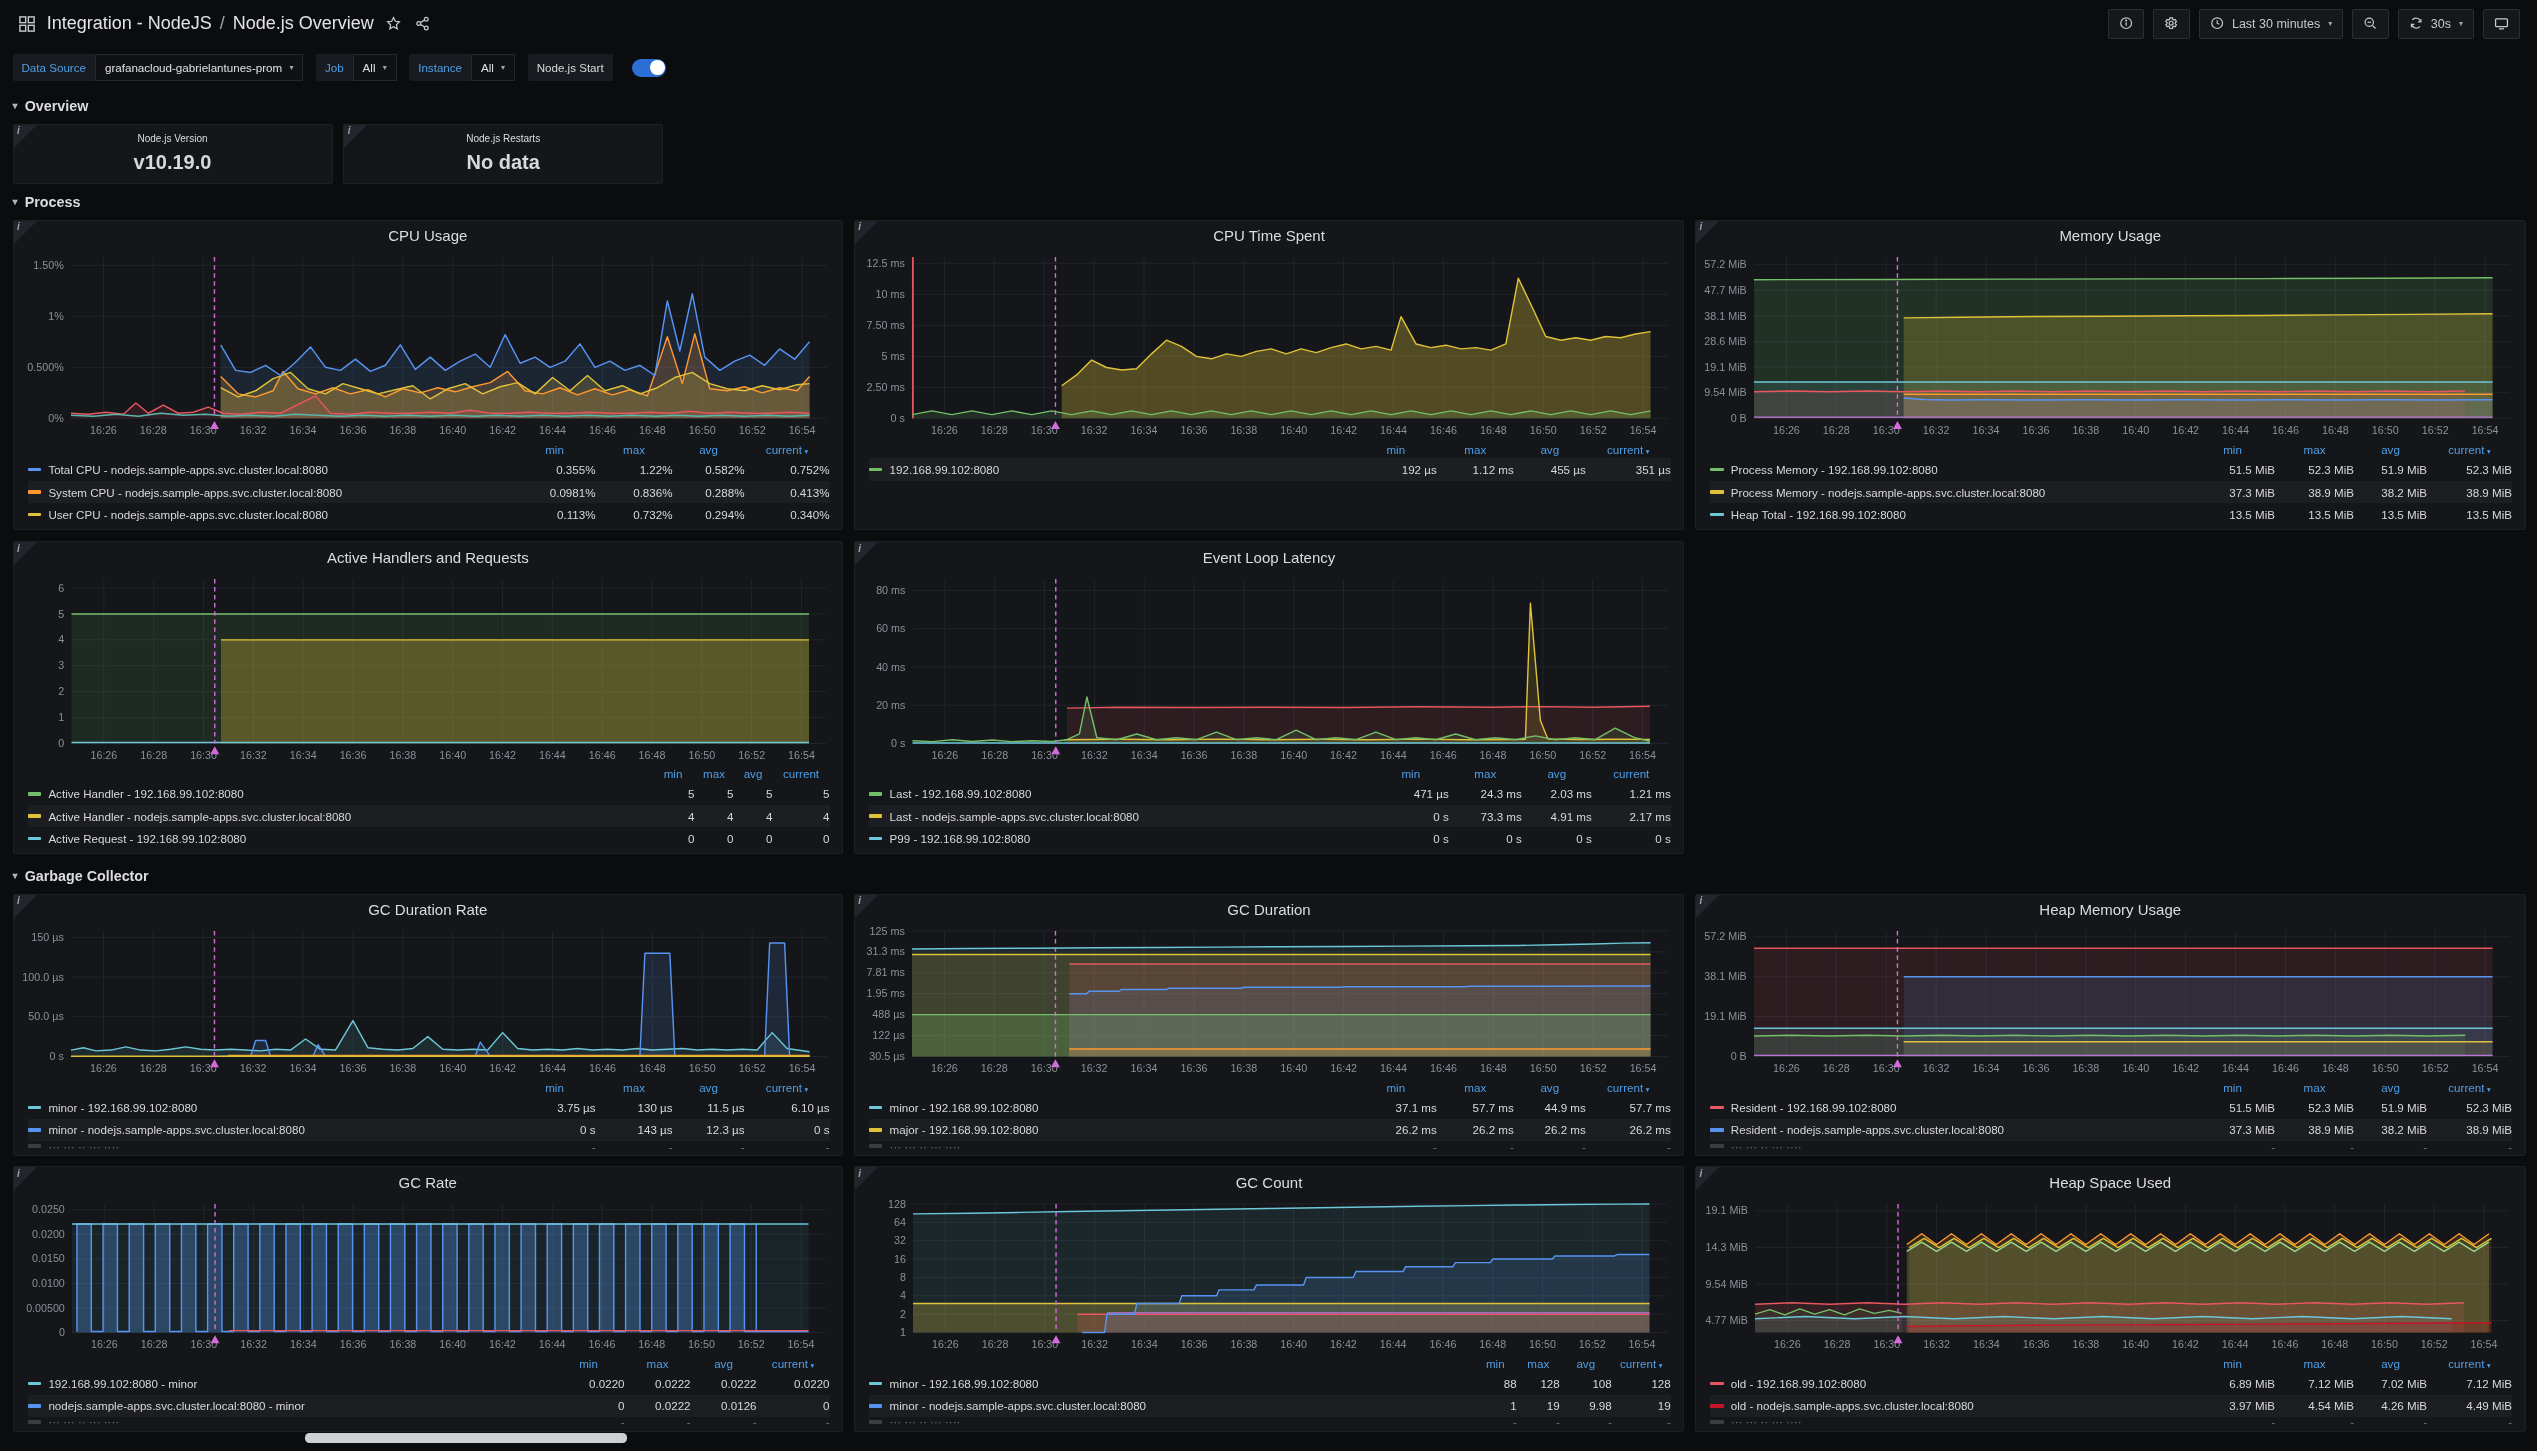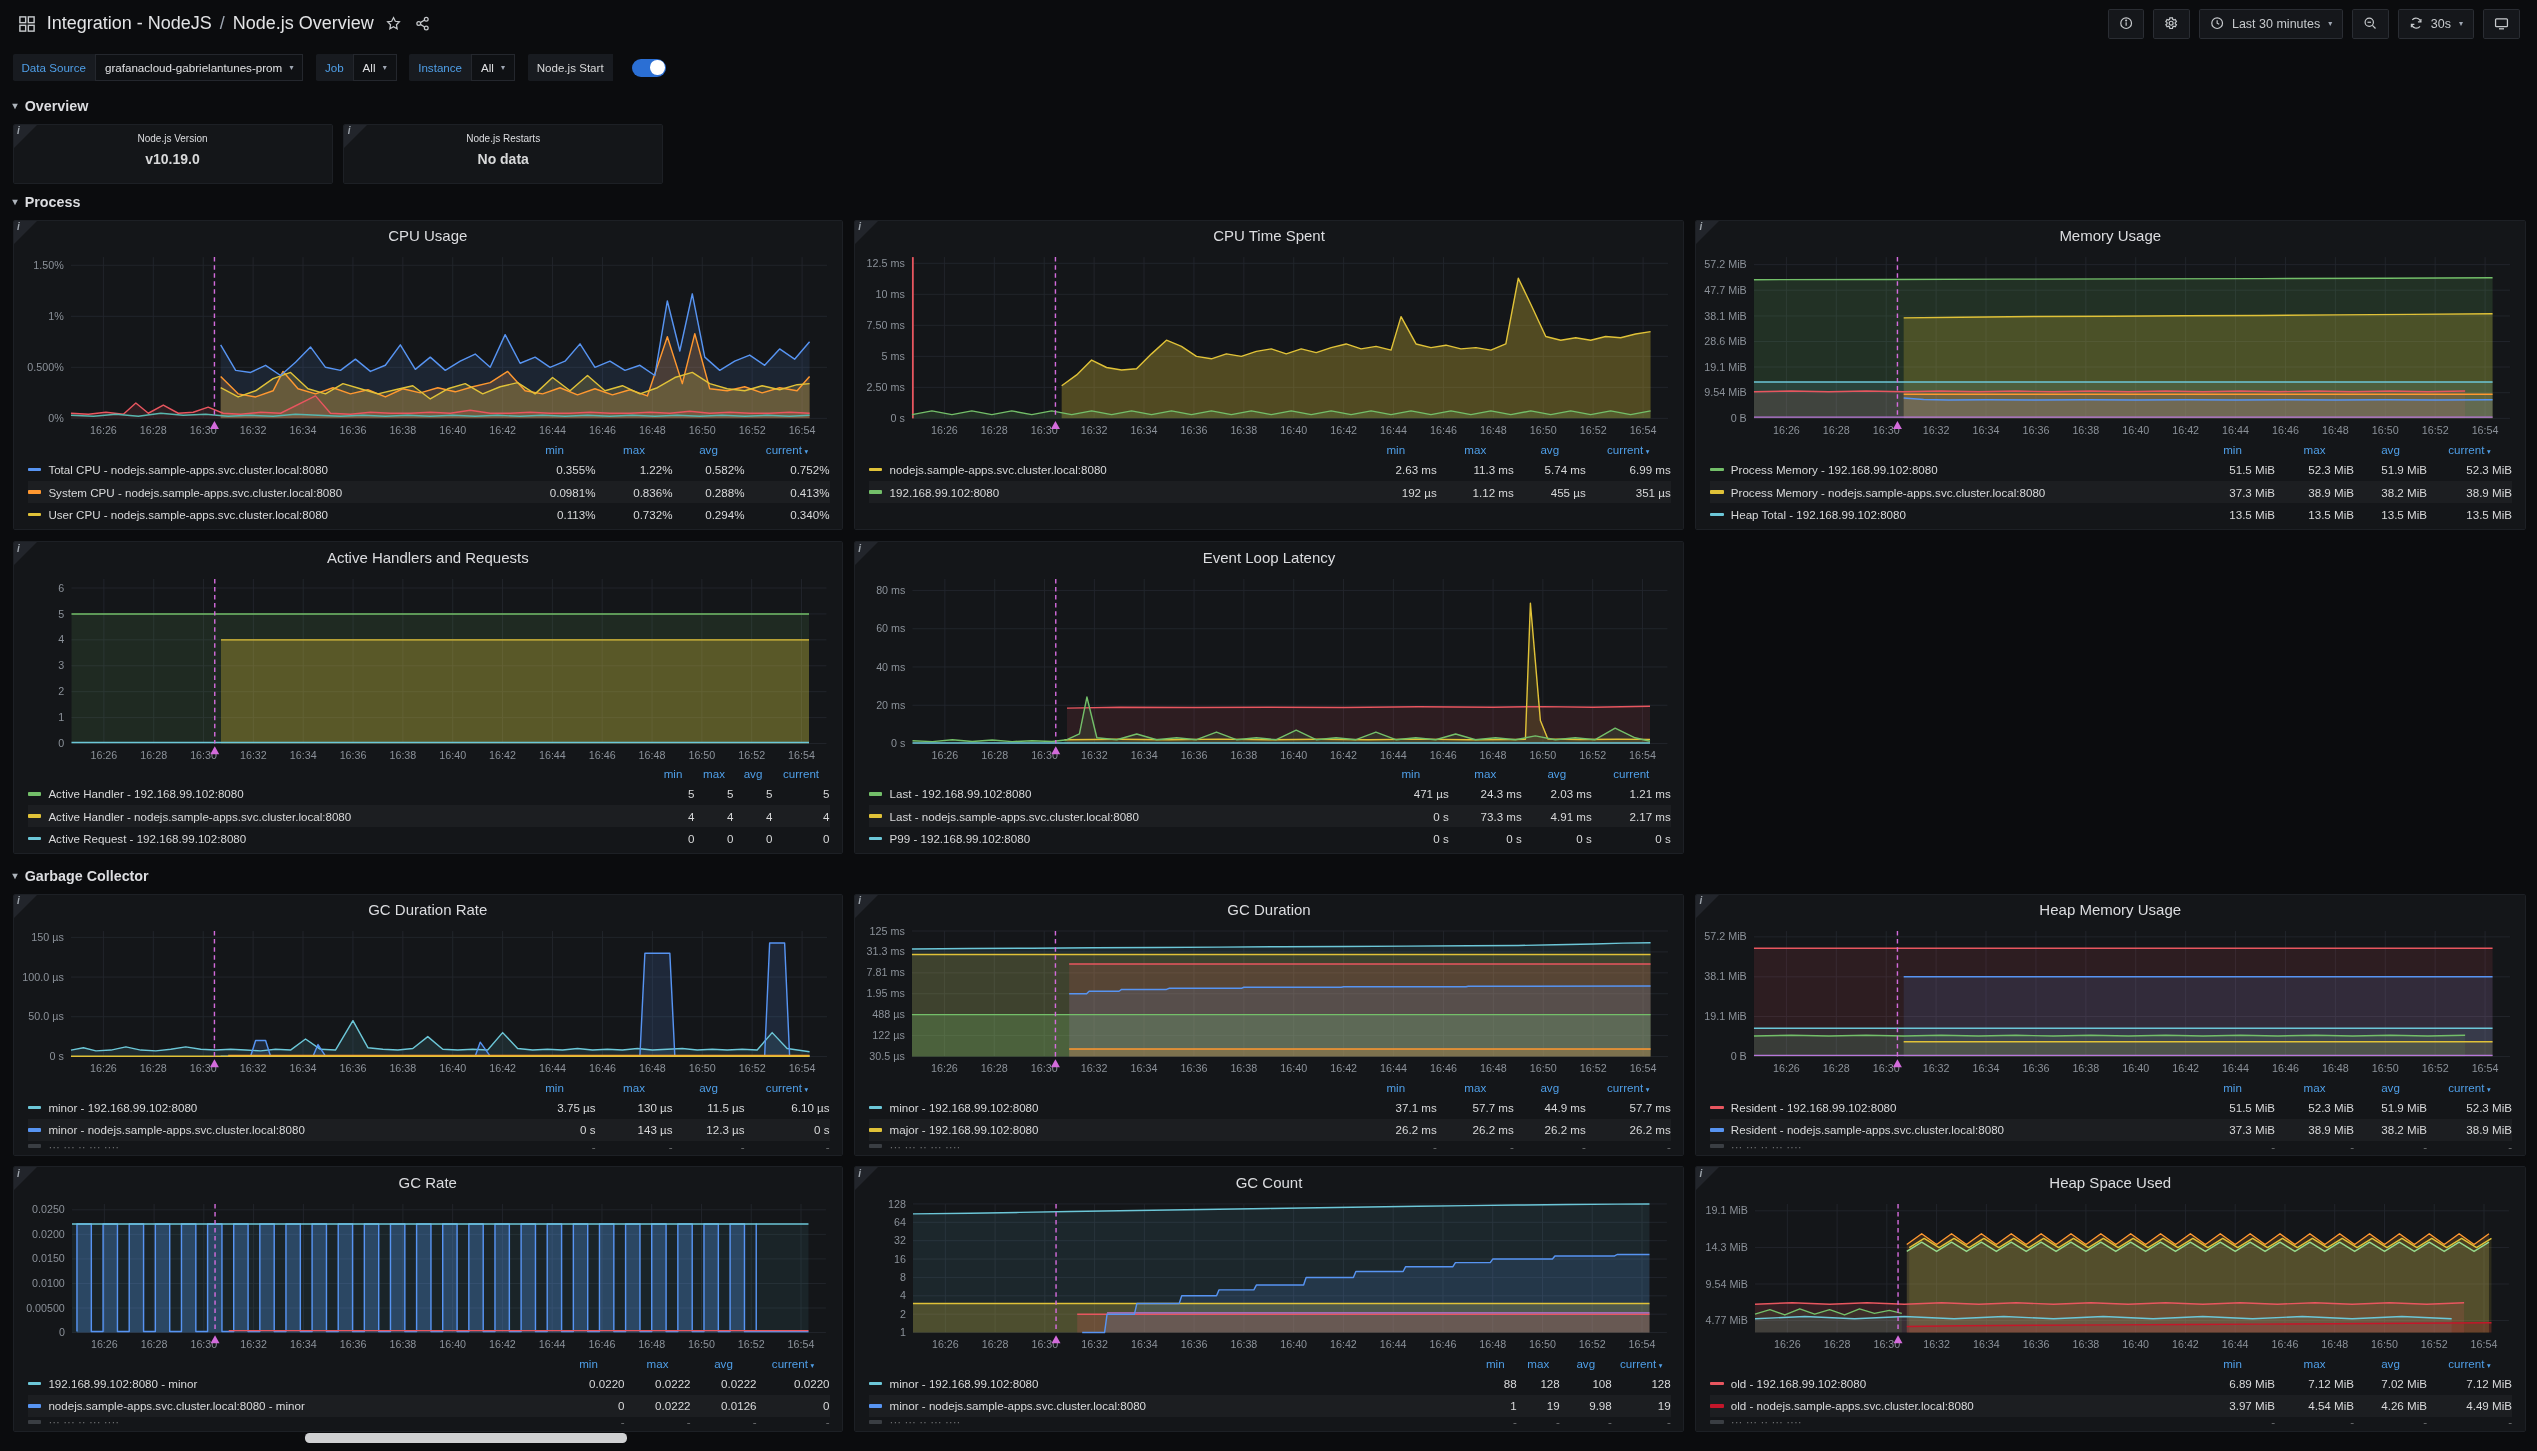--- a/index.html
+++ b/index.html
@@ -32,21 +32,21 @@
 
   
   .panel { background:#141619; border:0.9px solid #1d2025; border-radius:1.8px; position:relative; overflow:hidden; }
   .info-corner { position:absolute; top:0; left:0; width:0; height:0; border-top:23px solid #22252b; border-right:23px solid transparent; z-index:3; cursor:pointer; }
   .info-corner span { position:absolute; top:-22.4px; left:3.6px; font-size:10px; color:#9fa6ad; font-style:italic; font-weight:bold; }
   .ptitle { font-size:15px; font-weight:500; color:#dcdde0; text-align:center; height:25px; line-height:25px; cursor:pointer; white-space:nowrap; }
 
   .statrow { display:flex; gap:10.7px; padding:0 12.5px; }
   .stat { width:320px; height:60px; }
   .stat .ptitle { font-size:10px; height:23px; line-height:27px; }
-  .stat .sval { text-align:center; font-size:14px; font-weight:bold; color:#d8d9da; margin-top:2.7px; }
+  .stat .sval { text-align:center; font-size:20px; font-weight:bold; color:#d8d9da; margin-top:2.7px; }
 
   .row3 { display:grid; grid-template-columns:repeat(3,1fr); gap:10.7px; padding:0 12.5px; margin-bottom:10.7px; }
   .chartbox { padding-top:2.7px; }
   .chartbox svg { display:block; margin:0 auto; }
 
   
   .legend { padding:0 12.5px 3.6px 14.3px; font-size:11.6px; }
   .lhead { display:flex; justify-content:flex-end; align-items:center; height:18px; color:#4f9fe8; font-weight:500; cursor:pointer; }
   .lhead span { text-align:center; }
   .lhead .chev2 { font-size:7.2px; margin-left:2.7px; color:#4f9fe8; }
@@ -339,28 +339,20 @@
         <polyline points="58,185.84615384615384 80.2838283828383,181.69230769230768 102.5676567656766,185.84615384615384 124.85148514851491,181.69230769230768 147.1353135313532,185.84615384615384 169.41914191419153,181.69230769230768 191.70297029702982,185.84615384615384 213.98679867986812,181.69230769230768 236.2706270627064,185.84615384615384 258.5544554455447,181.69230769230768 280.83828382838294,185.84615384615384 303.1221122112212,181.69230769230768 325.40594059405936,185.84615384615384 347.68976897689754,181.69230769230768 369.9735973597358,185.84615384615384 392.25742574257396,181.69230769230768 414.5412541254122,185.84615384615384 436.8250825082504,181.69230769230768 459.10891089108856,185.84615384615384 481.3927392739268,181.69230769230768 503.676567656765,185.84615384615384 525.9603960396032,181.69230769230768 548.2442244224413,185.84615384615384 570.5280528052796,181.69230769230768 592.8118811881178,185.84615384615384 615.0957095709559,181.69230769230768 637.3795379537943,185.84615384615384 659.6633663366324,181.69230769230768 681.9471947194706,185.84615384615384 704.2310231023088,181.69230769230768 726.514851485147,185.84615384615384 748.7986798679852,181.69230769230768 771.0825082508234,185.84615384615384 793.3663366336616,181.69230769230768 815.6501650164998,185.84615384615384 837.9339933993381,181.69230769230768 860.2178217821762,185.84615384615384 882.5016501650144,181.69230769230768" fill="none" stroke="#73BF69" stroke-width="1.6" stroke-linejoin="round"></polyline>
         <line x1="218.16501650165017" x2="218.16501650165017" y1="10" y2="190" stroke="#d36bdb" stroke-width="1.6" stroke-dasharray="5 4"></line>
         <polygon points="213.16501650165017,202 223.16501650165017,202 218.16501650165017,193" fill="#d36bdb"></polygon>
       </svg>
     <div class="legend">
         <div class="lhead">
           <span style="width: 82px;">min</span>
           <span style="width: 77px;">max</span>
           <span style="width: 72px;">avg</span>
           <span style="width: 85px;">current<span class="chev2">▾</span></span>
-        </div>
-        <div class="lrow">
-          <span class="sw" style="background: rgb(224, 194, 56);"></span>
-          <span class="lbl">nodejs.sample-apps.svc.cluster.local:8080</span>
-          <span class="val" style="width: 82px;">2.63 ms</span>
-          <span class="val" style="width: 77px;">11.3 ms</span>
-          <span class="val" style="width: 72px;">5.74 ms</span>
-          <span class="val" style="width: 85px;">6.99 ms</span>
         </div>
         <div class="lrow zebra">
           <span class="sw" style="background: rgb(115, 191, 105);"></span>
           <span class="lbl">192.168.99.102:8080</span>
           <span class="val" style="width: 82px;">192 µs</span>
           <span class="val" style="width: 77px;">1.12 ms</span>
           <span class="val" style="width: 72px;">455 µs</span>
           <span class="val" style="width: 85px;">351 µs</span>
         </div>
       </div>

